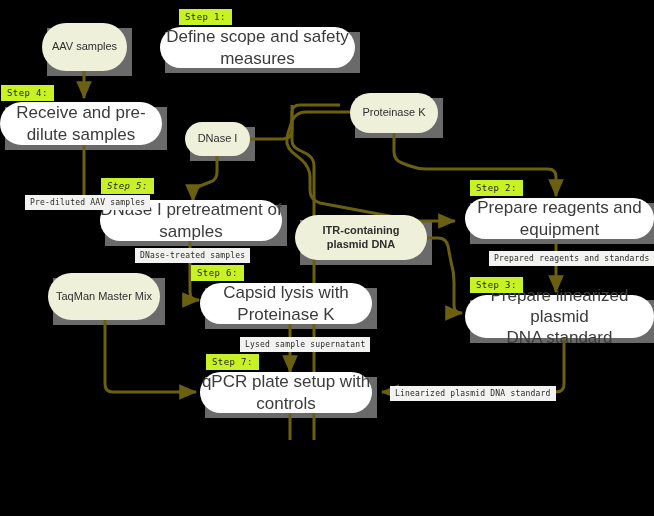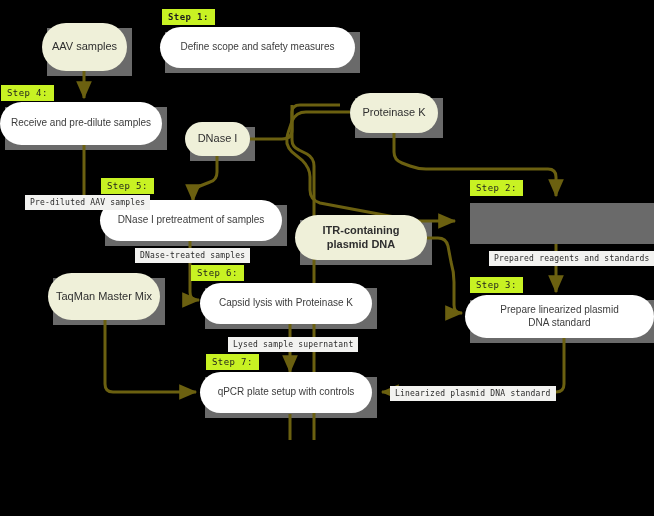--- a/index.html
+++ b/index.html
@@ -2,21 +2,21 @@
 <html><head>
 <meta charset="utf-8">
 <style>
   html,body{margin:0;padding:0;background:#000;}
   #stage{position:relative;width:654px;height:516px;background:#000;
          font-family:"Liberation Sans", sans-serif;overflow:hidden;}
   #wires{position:absolute;left:0;top:0;width:654px;height:516px;}
   .node{position:absolute;box-sizing:border-box;display:flex;align-items:center;
         justify-content:center;text-align:center;line-height:1.25;border-radius:24px;}
   .res{background:#eff0d9;color:#2f2f2f;font-size:11px;}
-  .step-box{background:#ffffff;color:#3c3c3c;font-size:10px;}
+  .step-box{background:#ffffff;color:#3c3c3c;font-size:17px;}
   .step-tag{position:absolute;background:#c8f223;color:#1d1d1d;
             font-family:"DejaVu Sans Mono", monospace;font-size:9px;
             letter-spacing:.4px;padding:3px 6px 3px 6px;white-space:nowrap;z-index:5;}
   .edge-lbl{position:absolute;background:#f2f2f0;color:#2a2a2a;
             font-family:"DejaVu Sans Mono", monospace;font-size:8px;
             letter-spacing:.2px;padding:3px 5px;white-space:nowrap;z-index:6;}
   .shadow{position:absolute;background:#6a6a6a;z-index:0;}
 </style>
 </head>
 <body>
@@ -88,52 +88,55 @@
 
   <div class="node res" style="left:295px;top:215px;width:132px;height:45px;font-weight:bold;white-space:pre-line;">
     <span>ITR-containing
 plasmid DNA</span>
   </div>
 
   <div class="node res" style="left:48px;top:273px;width:112px;height:47px;">
     <span>TaqMan Master Mix</span>
   </div>
 
-  <div class="step-tag" style="left:162px;top:9px;font-weight:bold;">Step 1:</div>
+  <div class="step-tag" style="left:179px;top:9px;">Step 1:</div>
   <div class="node step-box" style="left:160px;top:27px;width:195px;height:41px;">
     <span>Define scope and safety measures</span>
   </div>
 
   <div class="step-tag" style="left:1px;top:85px;">Step 4:</div>
   <div class="node step-box" style="left:0px;top:102px;width:162px;height:43px;">
     <span>Receive and pre-dilute samples</span>
   </div>
 
-  <div class="step-tag" style="left:101px;top:178px;">Step 5:</div>
+  <div class="step-tag" style="left:101px;top:178px;font-style:italic;">Step 5:</div>
   <div class="node step-box" style="left:100px;top:200px;width:182px;height:41px;">
     <span>DNase I pretreatment of samples</span>
   </div>
 
   <div class="step-tag" style="left:470px;top:180px;">Step 2:</div>
+  <div class="node step-box" style="left:465px;top:198px;width:189px;height:41px;">
+    <span>Prepare reagents and equipment</span>
+  </div>
 
   <div class="step-tag" style="left:470px;top:277px;">Step 3:</div>
   <div class="node step-box" style="left:465px;top:295px;width:189px;height:43px;white-space:pre-line;">
     <span>Prepare linearized plasmid
 DNA standard</span>
   </div>
 
   <div class="step-tag" style="left:191px;top:265px;">Step 6:</div>
   <div class="node step-box" style="left:200px;top:283px;width:172px;height:41px;">
     <span>Capsid lysis with Proteinase K</span>
   </div>
 
   <div class="step-tag" style="left:206px;top:354px;">Step 7:</div>
   <div class="node step-box" style="left:200px;top:372px;width:172px;height:41px;">
     <span>qPCR plate setup with controls</span>
   </div>
 
   <div class="edge-lbl" style="left:25px;top:158px;margin-top:37px;">Pre-diluted AAV samples</div>
   <div class="edge-lbl" style="left:135px;top:248px;">DNase-treated samples</div>
   <div class="edge-lbl" style="left:489px;top:251px;">Prepared reagents and standards</div>
-  <div class="edge-lbl" style="left:228px;top:337px;">Lysed sample supernatant</div>
+  <div class="edge-lbl" style="left:240px;top:337px;">Lysed sample supernatant</div>
   <div class="edge-lbl" style="left:390px;top:386px;">Linearized plasmid DNA standard</div>
 
 </div>
 
 </body></html>

